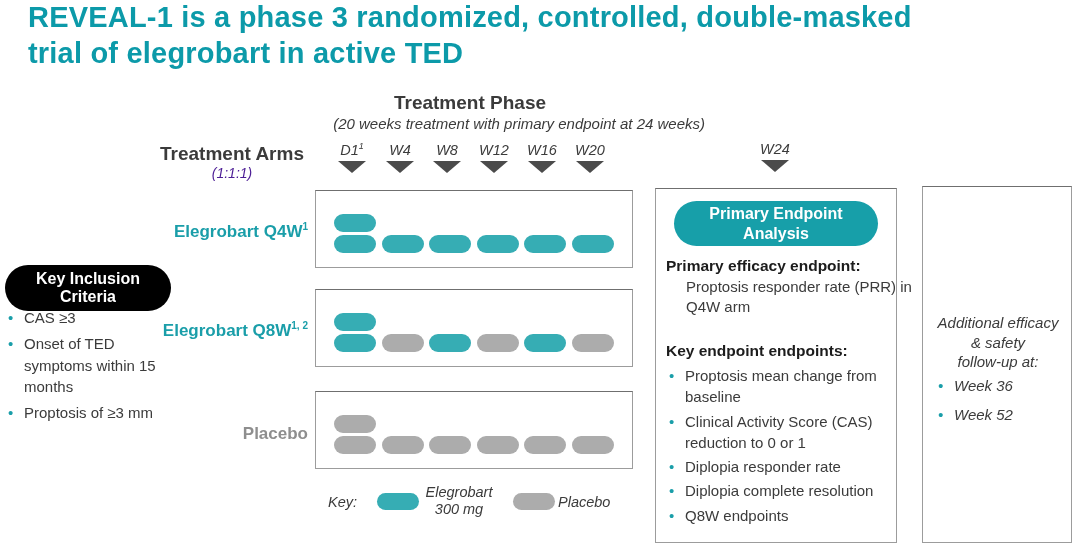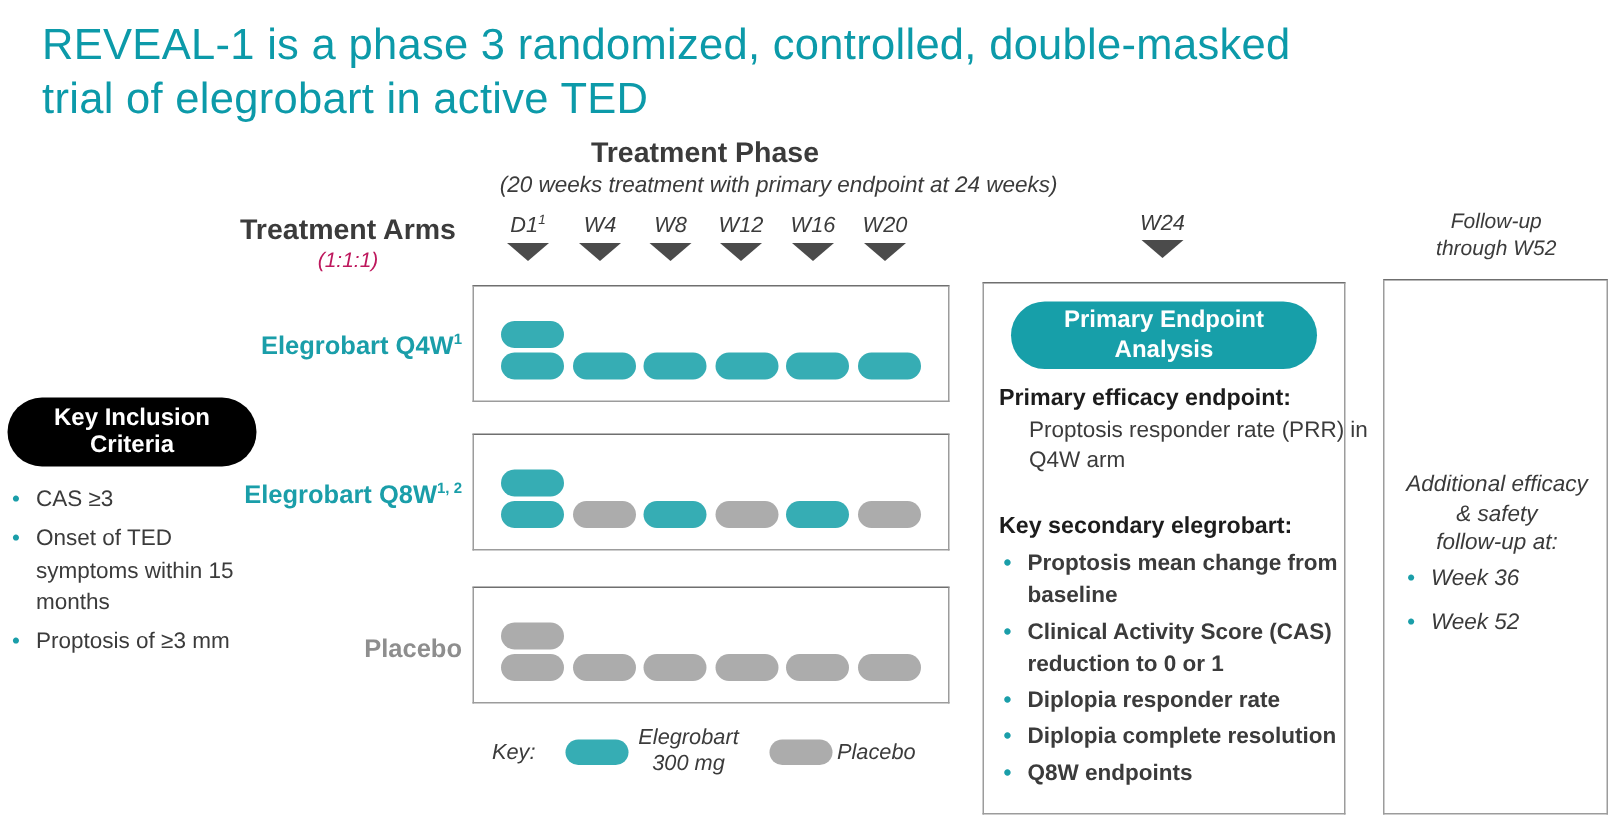--- a/index.html
+++ b/index.html
@@ -8,43 +8,43 @@
     font-family: "Liberation Sans", sans-serif;
     color: #3b3b3b;
     width: 1080px; height: 550px;
     position: relative;
     overflow: hidden;
   }
   .slide { position: absolute; inset: 0; background: #fff; }
 
   
   .slide-title {
-    position: absolute; left: 28px; top: 13px; width: 1030px;
-    font-size: 29px; font-weight: normal; color: #0c9aa9;
+    position: absolute; left: 28px; top: 0; width: 1030px;
+    font-size: 29px; font-weight: bold; color: #0c9aa9;
     line-height: 1.24; white-space: pre-line; letter-spacing: 0.2px;
   }
 
   
   .phase-title {
     position: absolute; left: 260px; top: 92px; width: 420px;
     text-align: center; font-size: 19px; font-weight: bold; color: #3b3b3b;
   }
   .phase-sub {
     position: absolute; left: 235px; top: 115px; width: 470px;
     text-align: right; font-size: 15px; font-style: italic; color: #3b3b3b;
   }
 
   
   .arms-title {
     position: absolute; left: 152px; top: 143px; width: 160px;
     text-align: center; font-size: 19px; font-weight: bold; color: #3b3b3b;
   }
   .arms-ratio {
     position: absolute; left: 152px; top: 165px; width: 160px;
-    text-align: center; font-size: 14px; font-style: italic; color: #be185d;
+    text-align: center; font-size: 14px; font-style: italic; color: #4c1d95;
   }
 
   
   .time-point { position: absolute; width: 56px; text-align: center; top: 141px; }
   .time-point .tp-label { font-size: 14.5px; font-style: italic; color: #3b3b3b; display: block; }
   .time-point .tp-label sup { font-size: 9px; }
   .tp-triangle {
     width: 0; height: 0; margin: 3px auto 0 auto;
     border-left: 14px solid transparent;
     border-right: 14px solid transparent;
@@ -100,21 +100,21 @@
   }
   ul.bullets { list-style: none; }
   ul.bullets li {
     position: relative; padding-left: 19px; font-size: 15px; line-height: 1.42;
     color: #3b3b3b;
   }
   ul.bullets li::before {
     content: "\2022"; position: absolute; left: 3px; top: 0;
     color: #1a9ea9; font-size: 15px;
   }
-  .inclusion-list { position: absolute; left: 5px; top: 322px; width: 172px; }
+  .inclusion-list { position: absolute; left: 5px; top: 307px; width: 172px; }
   .inclusion-list li { margin-bottom: 5px; }
 
   
   .primary-panel {
     position: absolute; left: 655px; top: 188px; width: 242px; height: 355px;
     background: #fff; border: 1.5px solid #9c9c9c; border-top-color: #6f6f6f;
   }
   .primary-header {
     position: absolute; left: 18px; top: 12px; width: 204px; height: 45px;
     background: #179fa9; border-radius: 23px; color: #fff;
@@ -128,21 +128,21 @@
   }
   .primary-body {
     position: absolute; left: 10px; top: 88px; width: 228px;
     font-size: 15px; line-height: 1.35; color: #3b3b3b; margin-left: 20px;
   }
   .secondary-heading {
     position: absolute; left: 10px; top: 153px; width: 228px;
     font-size: 15.5px; font-weight: bold; color: #1c1c1c;
   }
   .secondary-list { position: absolute; left: 10px; top: 176px; width: 228px; }
-  .secondary-list li { margin-bottom: 3px; font-weight: bold; }
+  .secondary-list li { margin-bottom: 3px; }
 
   
   .followup-panel {
     position: absolute; left: 922px; top: 186px; width: 150px; height: 357px;
     background: #fff; border: 1.5px solid #9c9c9c; border-top-color: #6f6f6f; padding-left: 41px;
   }
   .followup-intro {
     position: absolute; left: 4px; top: 126px; width: 142px;
     text-align: center; font-size: 15px; font-style: italic;
     white-space: pre-line; line-height: 1.3; color: #3b3b3b;
@@ -201,22 +201,20 @@
   </div>
   <div class="time-point tp-w20">
     <span class="tp-label"><span>W20</span><sup></sup></span>
     <div class="tp-triangle"></div>
   </div>
   <div class="time-point tp-w24">
     <span class="tp-label"><span>W24</span></span>
     <div class="tp-triangle"></div>
   </div>
 
-  <div class="followup-note">Follow-up
-through W52</div>
 
   <div class="arm-label teal arm-label-q4w"><span>Elegrobart Q4W</span><sup>1</sup></div>
   <div class="arm-label teal arm-label-q8w"><span>Elegrobart Q8W</span><sup>1, 2</sup></div>
   <div class="arm-label gray arm-label-placebo"><span>Placebo</span><sup></sup></div>
 
   <div class="dose-box dose-box-q4w">
       <div class="pill teal" style="left: 18px; top: 23px;"></div>
       <div class="pill teal" style="left: 18px; top: 44px;"></div>
       <div class="pill teal" style="left: 65.5px; top: 44px;"></div>
       <div class="pill teal" style="left: 113px; top: 44px;"></div>
@@ -249,21 +247,21 @@
     <li>CAS ≥3</li>
     <li>Onset of TED symptoms within 15 months</li>
     <li>Proptosis of ≥3 mm</li>
   </ul>
 
   <div class="primary-panel">
     <div class="primary-header">Primary Endpoint
 Analysis</div>
     <div class="primary-heading">Primary efficacy endpoint:</div>
     <div class="primary-body">Proptosis responder rate (PRR) in Q4W arm</div>
-    <div class="secondary-heading">Key secondary elegrobart:</div>
+    <div class="secondary-heading">Key endpoint endpoints:</div>
     <ul class="bullets secondary-list">
       <li>Proptosis mean change from baseline</li>
       <li>Clinical Activity Score (CAS) reduction to 0 or 1</li>
       <li>Diplopia responder rate</li>
       <li>Diplopia complete resolution</li>
       <li>Q8W endpoints</li>
     </ul>
   </div>
 
   <div class="followup-panel">

